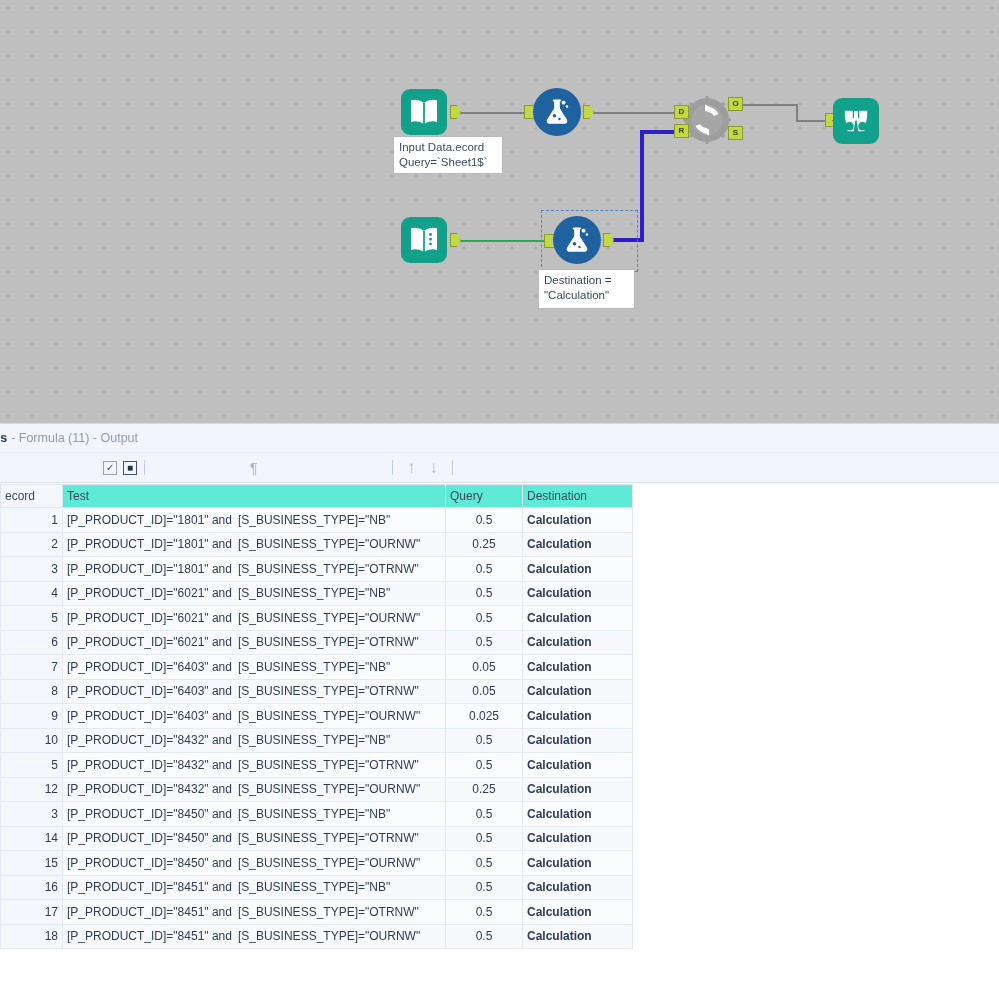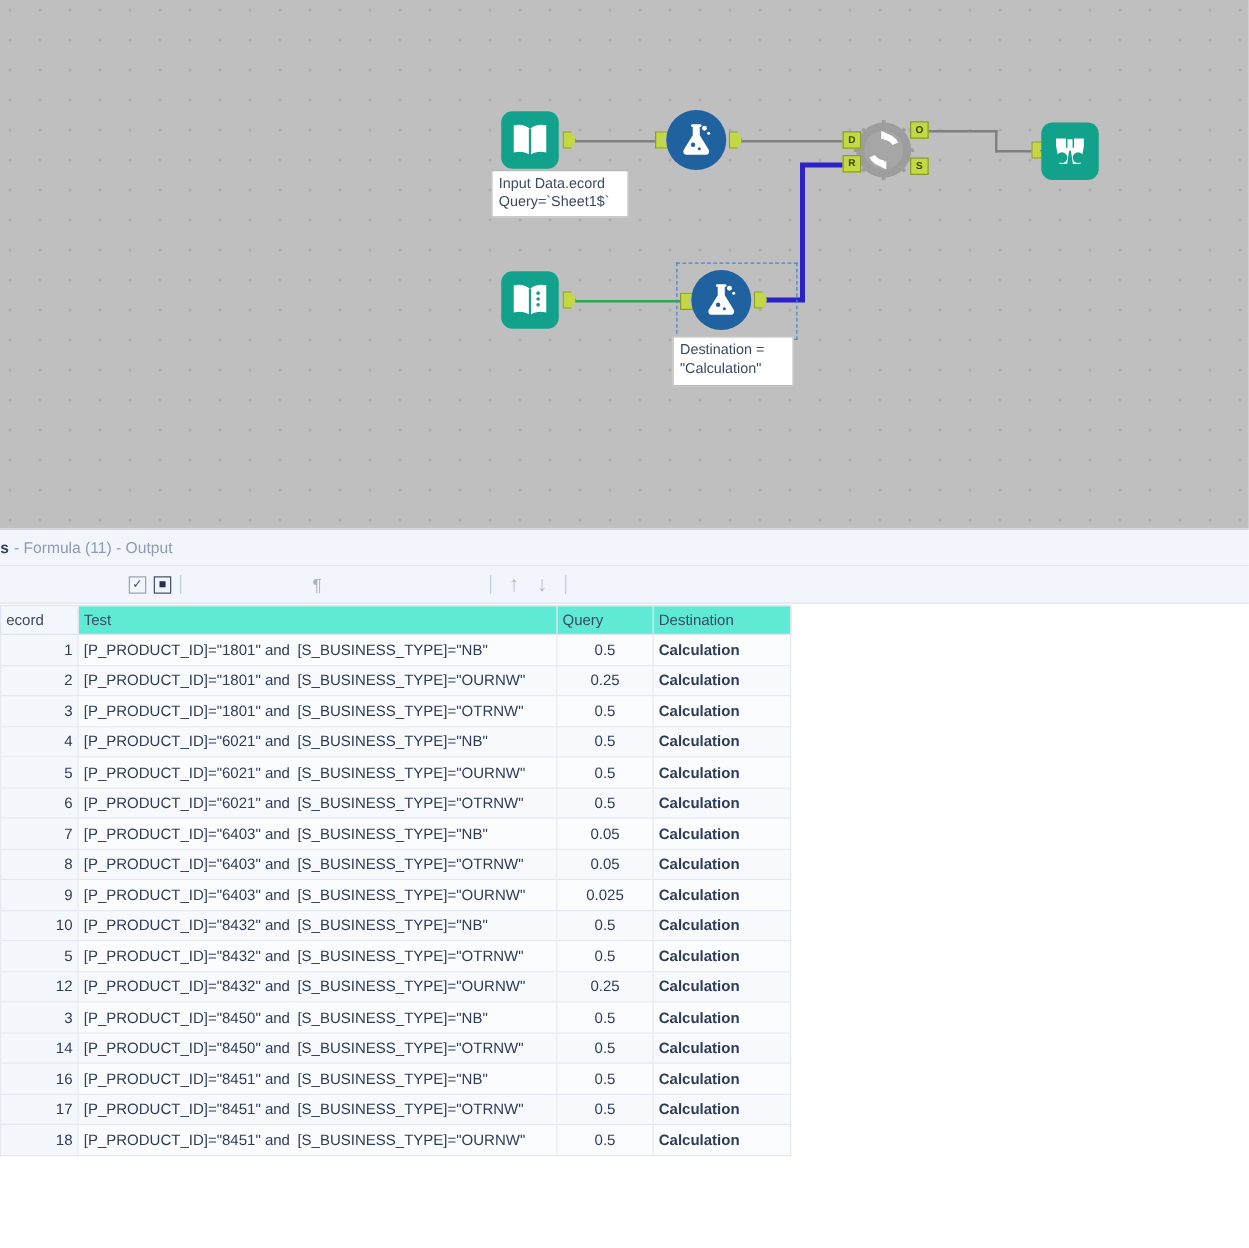--- a/index.html
+++ b/index.html
@@ -473,20 +473,26 @@
             <td class="c-res">0.5</td>
             <td class="c-dest">Calculation</td>
           </tr>
           <tr>
             <td class="c-rec">14</td>
             <td class="c-test"><span class="test-a">[P_PRODUCT_ID]="8450" and</span><span class="test-b">[S_BUSINESS_TYPE]="OTRNW"</span></td>
             <td class="c-res">0.5</td>
             <td class="c-dest">Calculation</td>
           </tr>
           <tr>
+            <td class="c-rec">15</td>
+            <td class="c-test"><span class="test-a">[P_PRODUCT_ID]="8450" and</span><span class="test-b">[S_BUSINESS_TYPE]="OURNW"</span></td>
+            <td class="c-res">0.5</td>
+            <td class="c-dest">Calculation</td>
+          </tr>
+          <tr>
             <td class="c-rec">16</td>
             <td class="c-test"><span class="test-a">[P_PRODUCT_ID]="8451" and</span><span class="test-b">[S_BUSINESS_TYPE]="NB"</span></td>
             <td class="c-res">0.5</td>
             <td class="c-dest">Calculation</td>
           </tr>
           <tr>
             <td class="c-rec">17</td>
             <td class="c-test"><span class="test-a">[P_PRODUCT_ID]="8451" and</span><span class="test-b">[S_BUSINESS_TYPE]="OTRNW"</span></td>
             <td class="c-res">0.5</td>
             <td class="c-dest">Calculation</td>

